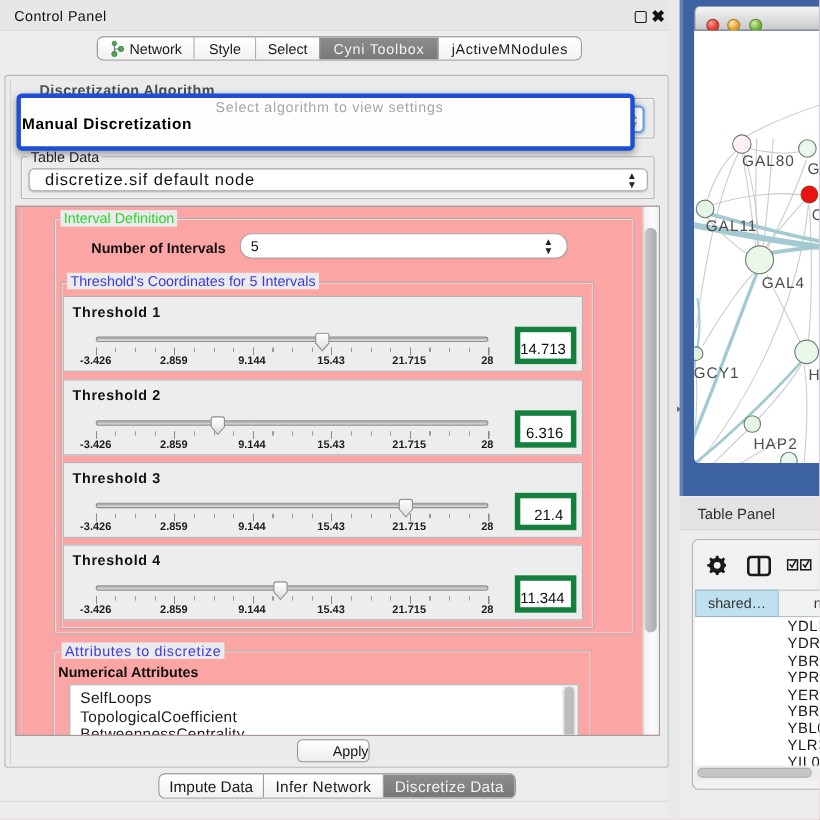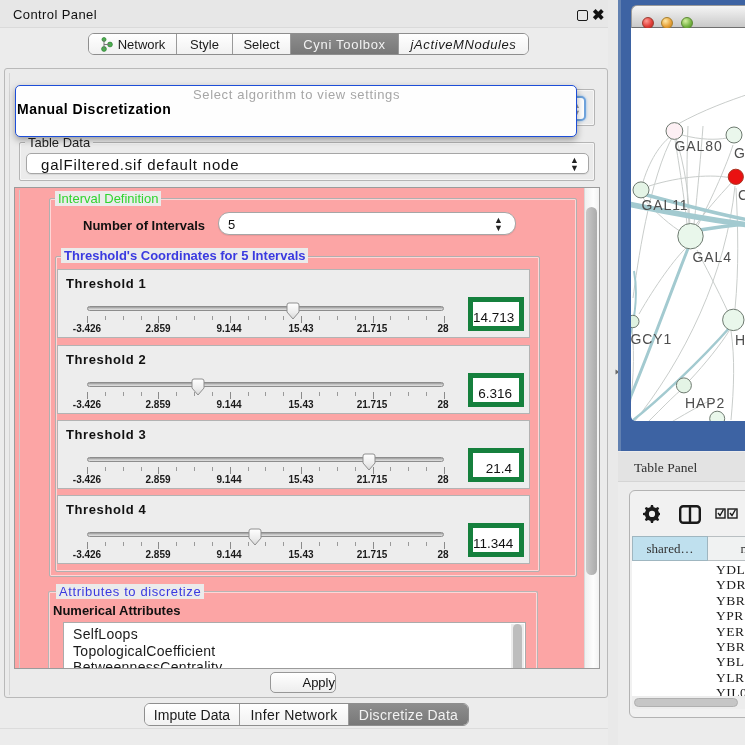--- a/index.html
+++ b/index.html
@@ -36,21 +36,21 @@
 .vfield{position:absolute;left:410px;top:27px;width:56px;height:34px;background:#fff;border:5px solid #15803d;font-size:13.5px;color:#111;text-align:right;line-height:32px;padding-right:7px;}
 
 .white{background:#fff;}
 
 #divider{position:absolute;left:608px;top:0;width:10px;height:745px;background:#e9e9e9;}
 #bluewin{position:absolute;left:618px;top:0;width:127px;height:451px;background:#3d63a3;}
 #bluewin .hl{position:absolute;left:0;top:0;width:3px;height:451px;background:#6281b1;}
 #macbar{position:absolute;left:631px;top:5px;width:114px;height:23px;background:linear-gradient(#f5f5f5,#c9c9c9);border-top:1px solid #9a9a9a;border-left:1px solid #9a9a9a;border-bottom:1px solid #6f6f6f;border-top-left-radius:6px;}
 .light{position:absolute;top:11px;width:12px;height:12px;border-radius:50%;}
 #canvas{position:absolute;left:631px;top:28px;width:114px;height:393px;background:#fff;border-bottom-left-radius:5px;overflow:hidden;}
-#tpanel{position:absolute;left:618px;top:451px;width:127px;height:294px;background:#ececec;font-family:Liberation Serif, serif;}
+#tpanel{position:absolute;left:618px;top:451px;width:127px;height:294px;background:#ececec;}
 #tpbar{position:absolute;left:0;top:1px;width:127px;height:30px;background:#e3e3e3;border-bottom:1px solid #d5d5d5;}
 #tpbar .t{position:absolute;left:16px;top:8px;font-size:13.5px;color:#2e2e2e;}
 #tppane{position:absolute;left:11px;top:39px;width:120px;height:228px;background:#f1f1f1;border:1px solid #b3b3b3;border-top-left-radius:6px;border-bottom-left-radius:6px;}
 </style></head>
 <body>
 <div id="stage">
   <div id="cp">
     <div id="cptitle">
         <span class="t" style="letter-spacing:.4px;">Control Panel</span>
         <span id="icoFloat"></span>
@@ -59,53 +59,54 @@
     <div class="seg" id="topseg">
       <div class="s" style="width:88px;"><svg width="14" height="15" viewBox="0 0 14 15" style="margin-right:4px;">
             <circle cx="4" cy="2.5" r="2" fill="#4caf50" stroke="#2e7d32" stroke-width=".7"></circle>
             <circle cx="4" cy="12" r="2.4" fill="#4caf50" stroke="#2e7d32" stroke-width=".7"></circle>
             <circle cx="10" cy="7.5" r="2.4" fill="#4caf50" stroke="#2e7d32" stroke-width=".7"></circle>
             <path d="M4 3 L4 12 M4 7.5 L10 7.5" stroke="#777" stroke-width="1" fill="none"></path>
           </svg>Network</div>
       <div class="s" style="width:56px;">Style</div>
       <div class="s" style="width:58px;">Select</div>
       <div class="s sel" style="width:108px;letter-spacing:.7px;">Cyni Toolbox</div>
-      <div class="s" style="width:129px;letter-spacing:.6px;font-style:italic;">jActiveMNodules</div>
+      <div class="s" style="width:129px;letter-spacing:.6px;">jActiveMNodules</div>
     </div>
     <div id="content">
         <div class="abs" style="left:4px;top:4px;width:1px;height:622px;background:#d4d4d4;"></div>
 
       <div class="group" style="left:14px;top:20px;width:576px;height:37px;"></div>
+      <div class="gtitle" style="left:28px;top:5px;color:#4d4d4d;font-weight:bold;letter-spacing:.4px;">Discretization Algorithm</div>
       <div class="combo" style="left:21px;top:27px;width:560px;height:25px;border:2px solid #6fa3dc;box-shadow:0 0 3px #86b6e8;">
           <span class="arr" style="right:3px;color:#9a9a9a;">▲<br>▼</span>
         </div>
 
       <div class="group" style="left:14px;top:73px;width:576px;height:39px;"></div>
       <div class="gtitle" style="left:20px;top:66px;color:#222;">Table Data</div>
       <div class="combo" style="left:21px;top:84px;width:563px;height:21px;">
-          <span class="txt" style="left:14px;font-size:15px;letter-spacing:.8px;">galFiltered.sif default node</span>
+          <span class="txt" style="left:14px;font-size:15px;letter-spacing:.8px;">discretize.sif default node</span>
           <span class="arr" style="right:9px;">▲<br>▼</span>
         </div>
 
       <div class="abs" style="left:9px;top:118px;width:586px;height:482px;border:1px solid #9b9b9b;background:#fca5a5;overflow:hidden;">
         <div class="abs" style="left:4px;top:2px;width:1px;height:478px;background:#cccccc;"></div>
         <div class="abs" style="right:0;top:0;width:15px;height:480px;background:linear-gradient(90deg,#efefef,#fdfdfd 60%,#f2f2f2);border-left:1px solid #d9d9d9;"></div>
         <div class="abs" style="right:2px;top:19px;width:11px;height:368px;background:linear-gradient(90deg,#c9c9c9,#ababab);border-radius:6px;"></div>
 
         <div class="group" style="left:34px;top:10px;width:528px;height:379px;border-color:#b0b0b0;"></div>
         <div class="gtitle" style="left:40px;top:3px;color:#2fd42f;">Interval Definition</div>
 
         <div class="abs" style="left:68px;top:30px;font-size:13px;font-weight:bold;color:#111;">Number of Intervals</div>
         <div class="combo" style="left:203px;top:24px;width:298px;height:23px;border-radius:11px;">
             <span class="txt">5</span>
             <span class="arr" style="right:12px;">▲<br>▼</span>
           </div>
 
         <div class="group" style="left:40px;top:68px;width:485px;height:316px;border-color:#b0b0b0;"></div>
-        <div class="gtitle" style="left:46px;top:60px;color:#3a3ae0;font-weight:bold;">Threshold's Coordinates for 5 Intervals</div>
+        <div class="gtitle" style="left:46px;top:60px;color:#3a3ae0;">Threshold's Coordinates for 5 Intervals</div>
 
         <div class="tbox" style="left:42px;top:81px;">
           <div class="lbl">Threshold 1</div>
           <div class="track"></div>
             <div class="ticks1"></div>
             <div class="ticks2"></div>
           <span class="tlab" style="left:29px;">-3.426</span>
             <span class="tlab" style="left:100px;">2.859</span>
             <span class="tlab" style="left:171px;">9.144</span>
             <span class="tlab" style="left:243px;">15.43</span>
@@ -172,21 +173,21 @@
         <div class="abs white" style="left:48px;top:434px;width:463px;height:60px;border:1px solid #ababab;font-size:14px;letter-spacing:.3px;color:#1a1a1a;">
           <div style="padding:3px 0 0 9px;line-height:16.5px;">SelfLoops<br>TopologicalCoefficient<br>BetweennessCentrality<br></div>
           <div class="abs" style="right:1px;top:1px;width:13px;height:76px;background:#ececec;"></div>
           <div class="abs" style="right:3px;top:1px;width:9px;height:74px;background:#bdbdbd;border-radius:5px;"></div>
         </div>
       </div>
 
       <div class="abs" style="left:265px;top:603px;width:66px;height:21px;background:linear-gradient(#ffffff,#ededed);border:1px solid #979797;border-radius:5px;font-size:13px;color:#111;text-align:right;line-height:19px;">Apply</div>
     </div>
     
-    <div class="abs" style="left:15px;top:85px;width:562px;height:52px;background:#fefefe;border:1px solid #1d4ed8;border-radius:5px;box-shadow:0 3px 7px rgba(0,0,0,0.35);z-index:30;">
+    <div class="abs" style="left:15px;top:85px;width:562px;height:52px;background:#fefefe;border:4px solid #1d4ed8;border-radius:5px;box-shadow:0 3px 7px rgba(0,0,0,0.35);z-index:30;">
       <div class="abs" style="left:177px;top:1px;font-size:13px;letter-spacing:.65px;color:#a6a6a6;">Select algorithm to view settings</div>
       <div class="abs" style="left:1px;top:15px;font-size:14px;letter-spacing:.5px;font-weight:bold;color:#000;">Manual Discretization</div>
     </div>
     <svg width="0" height="0">
         <defs>
           <linearGradient id="thg" x1="0" y1="0" x2="0" y2="1">
             <stop offset="0" stop-color="#ffffff"></stop>
             <stop offset=".6" stop-color="#ececec"></stop>
             <stop offset="1" stop-color="#d7d7d7"></stop>
           </linearGradient>

